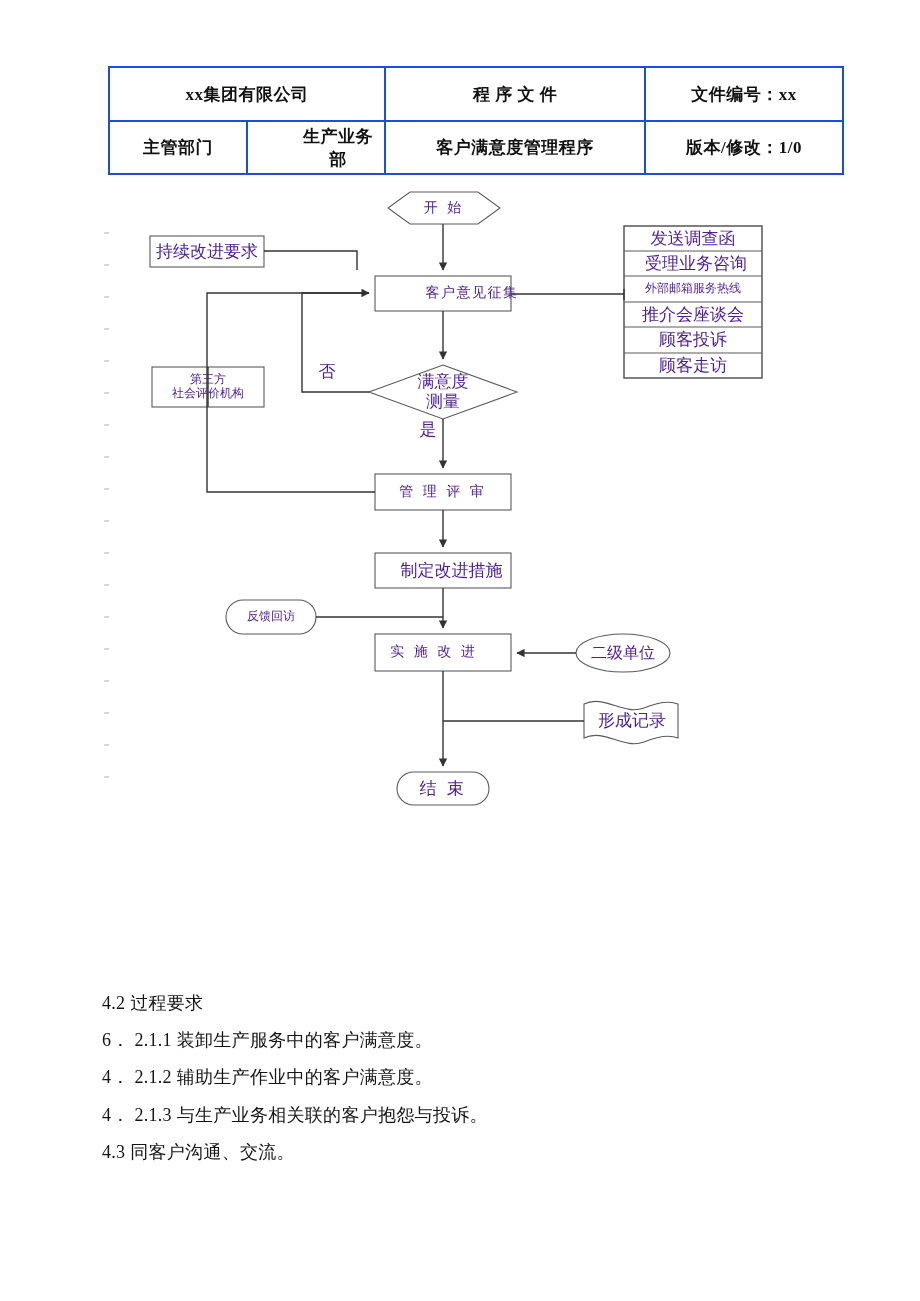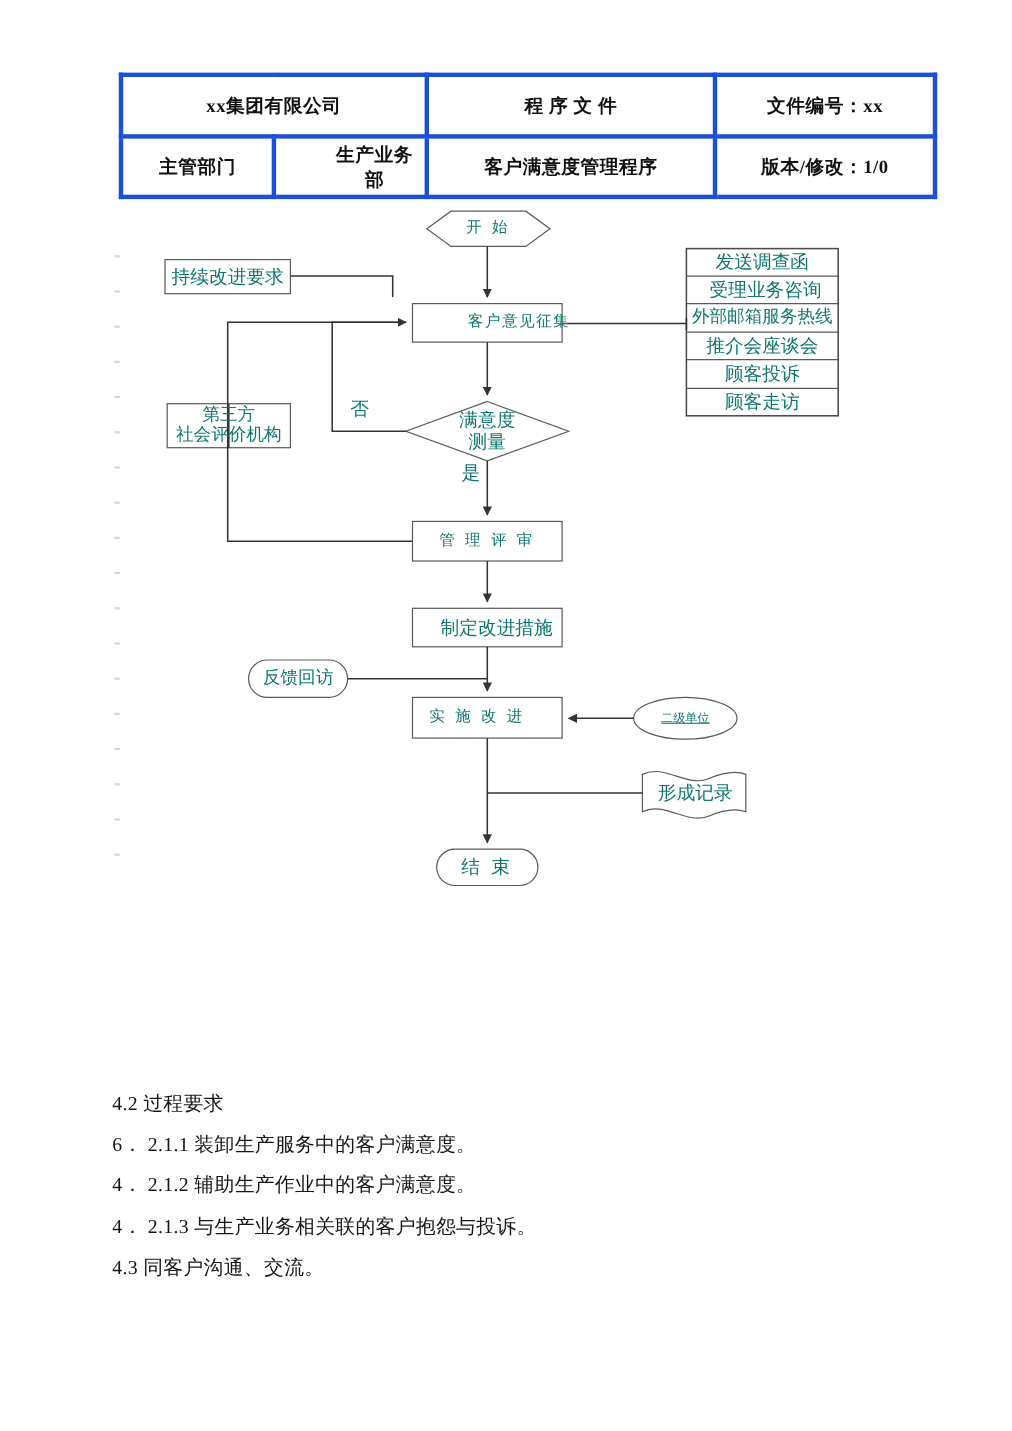--- a/index.html
+++ b/index.html
@@ -20,21 +20,21 @@
   
   .doc-header {
     position: absolute;
     left: 108px;
     top: 66px;
     width: 704px;
     border-collapse: collapse;
     table-layout: fixed;
   }
   .doc-header td {
-    border: 4px solid #1d4ed8;
+    border: 2px solid #1d4ed8;
     text-align: center;
     vertical-align: middle;
     font-family: "Liberation Serif", "DejaVu Serif", serif;
     font-weight: bold;
     font-size: 17px;
     letter-spacing: 0.5px;
     height: 51px;
     padding: 0 4px;
   }
   .doc-header tr.row-top td { height: 52px; }
@@ -61,28 +61,28 @@
   }
 
   
   .node-label {
     position: absolute;
     display: flex;
     align-items: center;
     justify-content: center;
     text-align: center;
     font-family: "Liberation Serif", "DejaVu Serif", serif;
-    color: #0f766e;
+    color: #4c1d95;
     line-height: 1.15;
     white-space: pre-line;
   }
   .t14 { font-size: 14px; }
   .t13 { font-size: 17px; }
-  .t12 { font-size: 16px; }
-  .t11 { font-size: 11px; text-decoration: underline; }
+  .t12 { font-size: 12px; }
+  .t11 { font-size: 16px; }
   .sp2 { letter-spacing: 3px; }
   .sp1 { letter-spacing: 1.5px; }
 
   
   .body-text {
     position: absolute;
     left: 102px;
     top: 958px;
     width: 700px;
     font-family: "Liberation Serif", "DejaVu Serif", serif;

